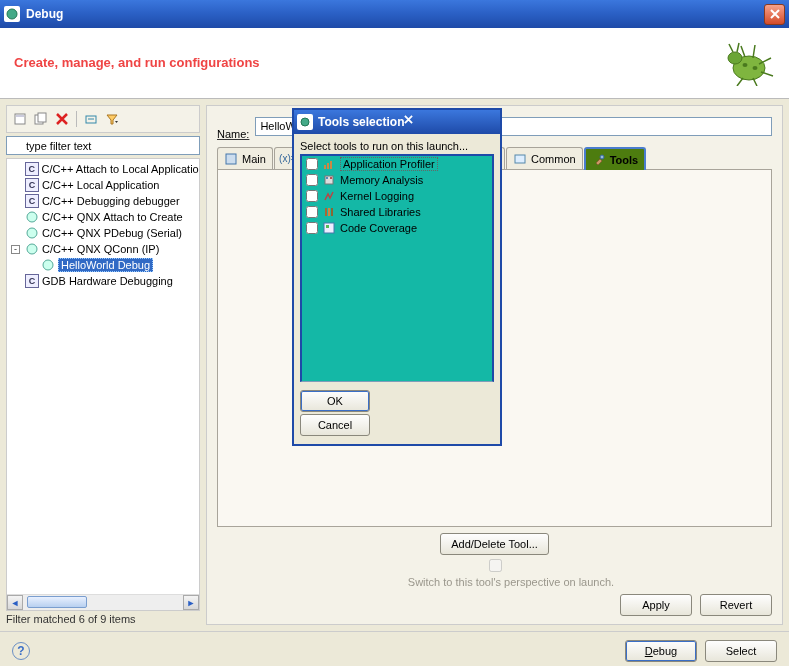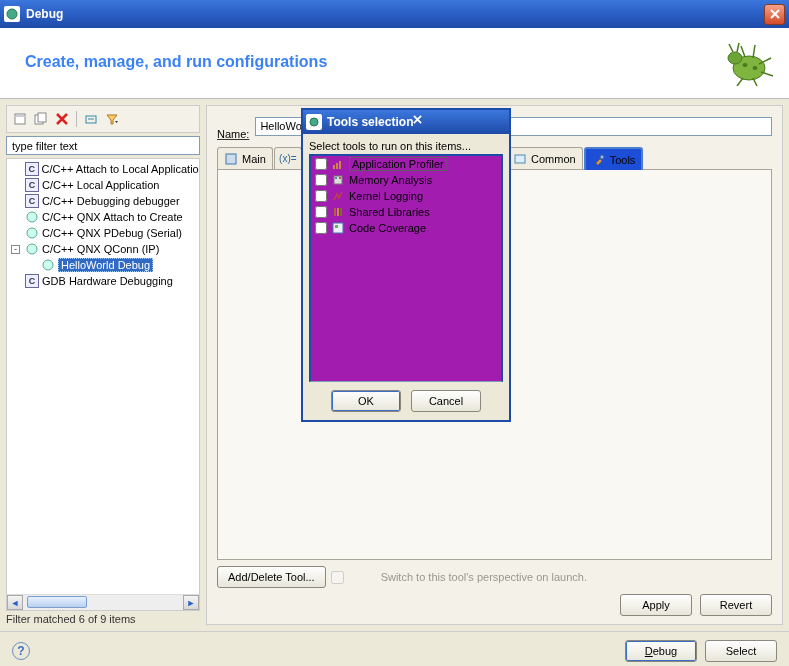--- a/index.html
+++ b/index.html
@@ -41,24 +41,24 @@
     cursor: default;
   }
   .header-area {
     background: #fff;
     border-bottom: 1px solid #bbb;
     padding: 10px 14px 12px 14px;
     display: flex;
     align-items: center;
   }
   .header-area h1 {
-    margin: 11px;
-    font-size: 16px;
+    margin: 0;
+    font-size: 13px;
     font-weight: bold;
-    color: #3b82f6;
+    color: #ef4444;
   }
   .header-area .bug {
     margin-left: auto;
     width: 60px; height: 48px;
   }
   .main-body {
     display: flex;
     height: 532px;
     padding: 6px;
     gap: 6px;
@@ -84,21 +84,21 @@
     border: 1px solid transparent;
   }
   .tb-sep { width: 1px; height: 16px; background: #bbb; margin: 0 2px; }
   .filter-box {
     margin: 3px 0;
   }
   .filter-box input {
     width: 100%;
     height: 19px;
     border: 1px solid #7f9db9;
-    padding: 1px 5px;
+    padding: 1px 19px;
     font-family: inherit;
     font-size: 11px;
   }
   .tree-wrap {
     flex: 1;
     border: 1px solid #ccc;
     background: #fff;
     overflow: hidden;
     position: relative;
   }
@@ -192,38 +192,40 @@
     height: 22px;
     border: 1px solid #a8a49a;
     border-bottom: none;
     border-radius: 3px 3px 0 0;
     background: #f0ede0;
     display:flex; align-items:center;
     padding: 0 6px; gap: 4px;
     font-size: 11px;
   }
   .tab.active {
-    background: #1d4ed8;
+    background: #4d7c0f;
     height: 23px;
     margin-bottom: -1px;
     border-bottom: 1px solid #faf8f2;
+    font-weight: bold;
   }
   .tab.tools.active {
     border-color: #4a7dce;
     border-width: 2px 2px 0 2px;
   }
   .tab-icon { width:14px; height:14px; display:flex; align-items:center; justify-content:center; }
   .tab-content {
     flex:1;
     background:#faf8f2;
     border:1px solid #a8a49a; border-top:none;
   }
   .tool-opts-row {
     display:flex; align-items:center; gap:1px;
     margin-top:6px;
+    flex-direction:column;
   }
   .btn {
     height: 22px;
     padding: 0 10px;
     background: linear-gradient(#fefefe,#e8e6da);
     border: 1px solid #8a887c;
     border-radius: 3px;
     font: inherit;
     cursor: default;
   }
@@ -245,21 +247,21 @@
   .help-icon {
     width:18px; height:18px; border:1px solid #6a8fc4; border-radius:50%;
     display:flex; align-items:center; justify-content:center;
     color:#3a6ec6; font-weight:bold; font-size:12px;
   }
   .dialog-footer .spacer { flex:1; }
 
   
   .modal-window {
     position:absolute;
-    left: 301px; top: 108px;
+    left: 292px; top: 108px;
     width: 210px;
     background: #ece9d8;
     border: 2px solid #1e4aa8;
   }
   .modal-titlebar {
     height: 24px;
     background: linear-gradient(to bottom, #3b77dd 0%, #1e4aa8 100%);
     display:flex; align-items:center;
     color:#fff; font-weight:bold; font-size:12px;
     padding: 0 3px;
@@ -268,36 +270,37 @@
     background:#fff; border-radius:2px; display:flex; align-items:center; justify-content:center; }
   .modal-body {
     padding: 4px 6px 8px 6px;
   }
   .modal-instr { margin: 2px 0 2px 0; }
   .modal-list {
     border: 1px solid #7f9db9;
     border-top: 2px solid #1e4aa8;
     border-left: 2px solid #1e4aa8;
     border-right: 2px solid #1e4aa8;
-    background:#a21caf;
+    background:#14b8a6;
     height: 228px;
     overflow:hidden;
   }
   .modal-item {
     display:flex; align-items:center;
     height: 16px; padding-left:4px; gap:4px;
   }
   .modal-item input[type=checkbox]{ width:12px; height:12px; margin:0; }
   .modal-item .mi-icon { width:14px; height:14px; display:flex; align-items:center; justify-content:center; }
   .modal-item .mi-label.selected {
     border: 1px dotted #666; padding: 0 2px;
   }
   .modal-btns {
-    display:flex; justify-content:center; gap:10px;
+    display:flex; justify-content:center; gap:2px;
     margin-top: 8px;
+    flex-direction: column;
   }
   .modal-btns .btn { width: 70px; text-align:center; }
 </style>
 </head>
 <body>
 
 <div class="titlebar">
   <div class="app-icon">
     <svg viewBox="0 0 12 12">
         <circle cx="6" cy="6" r="5" fill="#4a8" stroke="#275" stroke-width="1"></circle>
@@ -512,21 +515,21 @@
     </div>
     <span>Tools selection</span>
     <div class="spacer"></div>
     <div class="close-btn" style="width:18px;height:18px;">
       <svg width="9" height="9" viewBox="0 0 10 10">
           <path d="M1 1 L9 9 M9 1 L1 9" stroke="#fff" stroke-width="2"></path>
         </svg>
     </div>
   </div>
   <div class="modal-body">
-    <div class="modal-instr">Select tools to run on this items...</div>
+    <div class="modal-instr">Select tools to run on this launch...</div>
     <div class="modal-list">
       <div class="modal-item">
         <input type="checkbox" style="">
         <div class="mi-icon">
           <svg width="12" height="12">
               <rect x="1" y="7" width="2" height="4" fill="#c84"></rect>
               <rect x="4" y="5" width="2" height="6" fill="#c84"></rect>
               <rect x="7" y="3" width="2" height="8" fill="#c84"></rect>
             </svg>
         </div>

